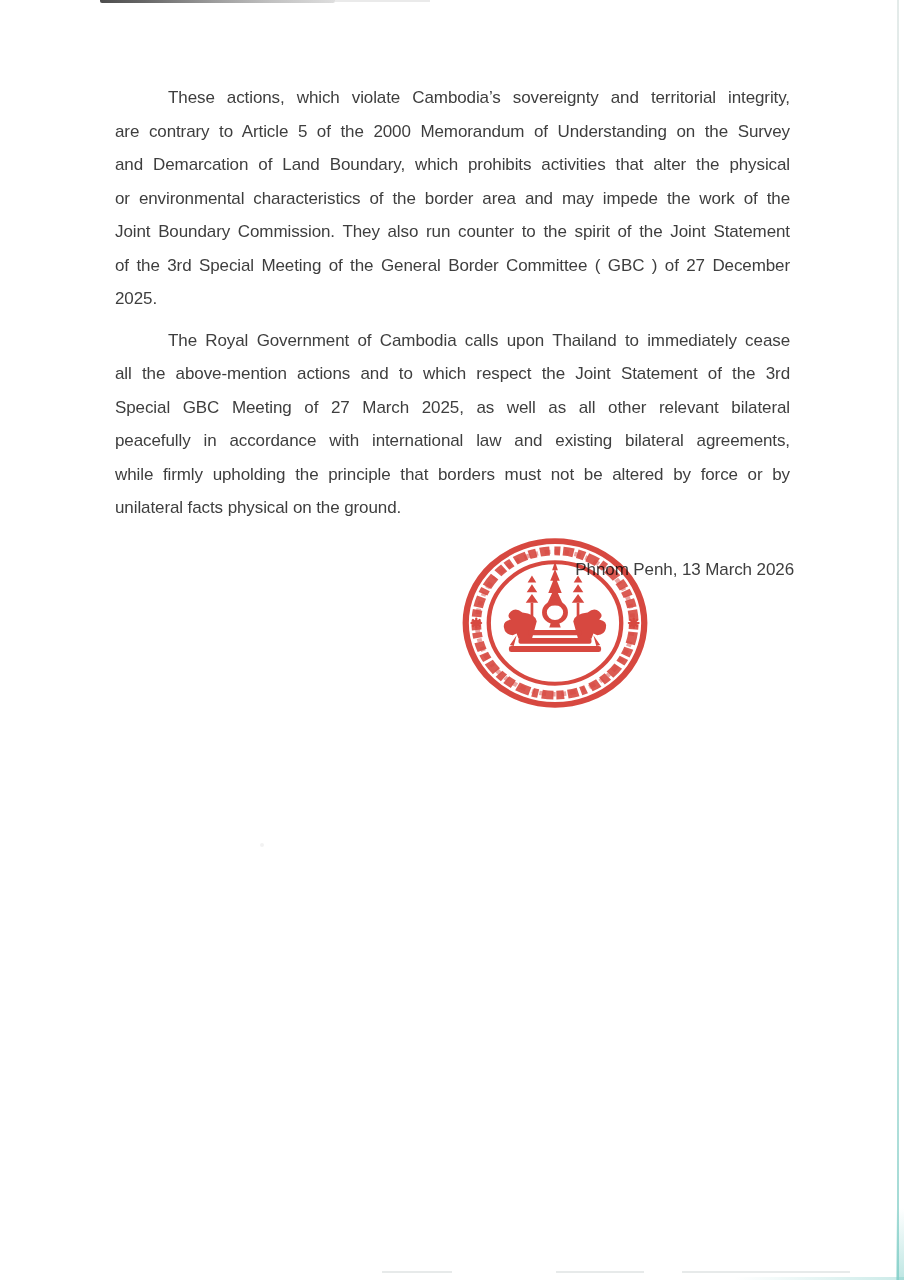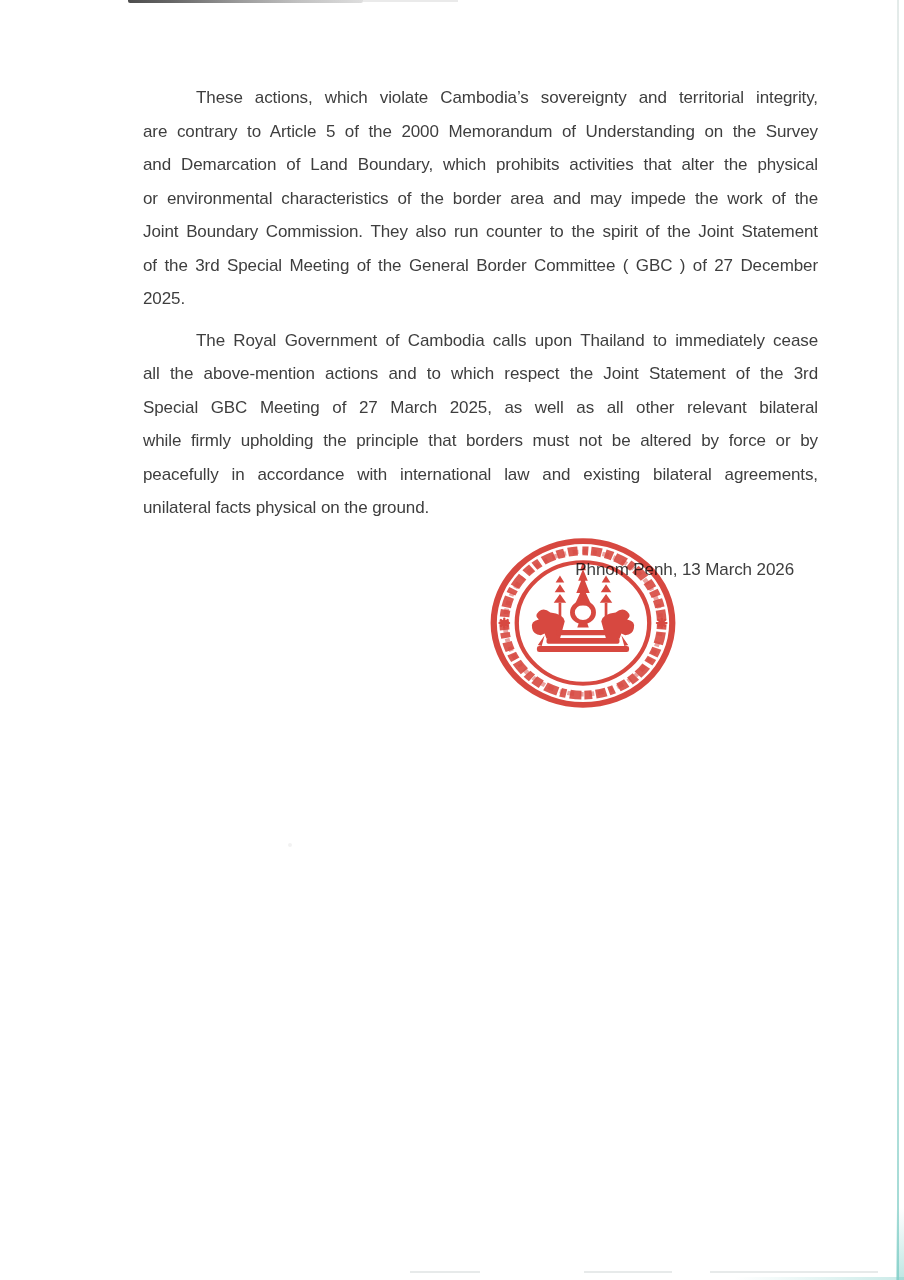--- a/index.html
+++ b/index.html
@@ -4,21 +4,20 @@
 <style>
   html, body { margin: 0; padding: 0; background: #ffffff; }
   body {
     width: 904px; height: 1280px;
     position: relative; overflow: hidden;
     font-family: "Liberation Sans", "DejaVu Sans", sans-serif;
   }
   .page {
     position: absolute; inset: 0;
     background: #ffffff;
-    margin-left: 28px;
   }
   
   .smudge-top {
     position: absolute; left: 100px; top: 0; width: 235px; height: 3px;
     background: linear-gradient(90deg, #2e2e2e 0%, #4a4a4a 18%, #8a8a8a 48%, #b5b5b5 72%, #d8d8d8 100%);
     border-radius: 0 0 2px 2px; opacity: .85;
   }
   .smudge-top-tail {
     position: absolute; left: 335px; top: 0; width: 95px; height: 2px;
     background: #d9d9d9; opacity: .55;
@@ -92,22 +91,22 @@
         <div class="line">and Demarcation of Land Boundary, which prohibits activities that alter the physical</div>
         <div class="line">or environmental characteristics of the border area and may impede the work of the</div>
         <div class="line">Joint Boundary Commission. They also run counter to the spirit of the Joint Statement</div>
         <div class="line">of the 3rd Special Meeting of the General Border Committee ( GBC ) of 27 December</div>
         <div class="line last">2025.</div>
       </div>
     <div class="para">
         <div class="line">The Royal Government of Cambodia calls upon Thailand to immediately cease</div>
         <div class="line">all the above-mention actions and to which respect the Joint Statement of the 3rd</div>
         <div class="line">Special GBC Meeting of 27 March 2025, as well as all other relevant bilateral</div>
+        <div class="line">peacefully in accordance with international law and existing bilateral agreements,</div>
         <div class="line">while firmly upholding the principle that borders must not be altered by force or by</div>
-        <div class="line">peacefully in accordance with international law and existing bilateral agreements,</div>
         <div class="line last">unilateral facts physical on the ground.</div>
       </div>
   </main>
 
   <div class="dateline">Phnom Penh, 13 March 2026</div>
 
   <svg class="seal" viewBox="0 0 200 200" preserveAspectRatio="none" aria-hidden="true">
     <g fill="none" stroke="currentColor">
       <circle cx="100" cy="100" r="93" stroke-width="6.5"></circle>
       <circle cx="100" cy="100" r="69" stroke-width="4.5"></circle>

